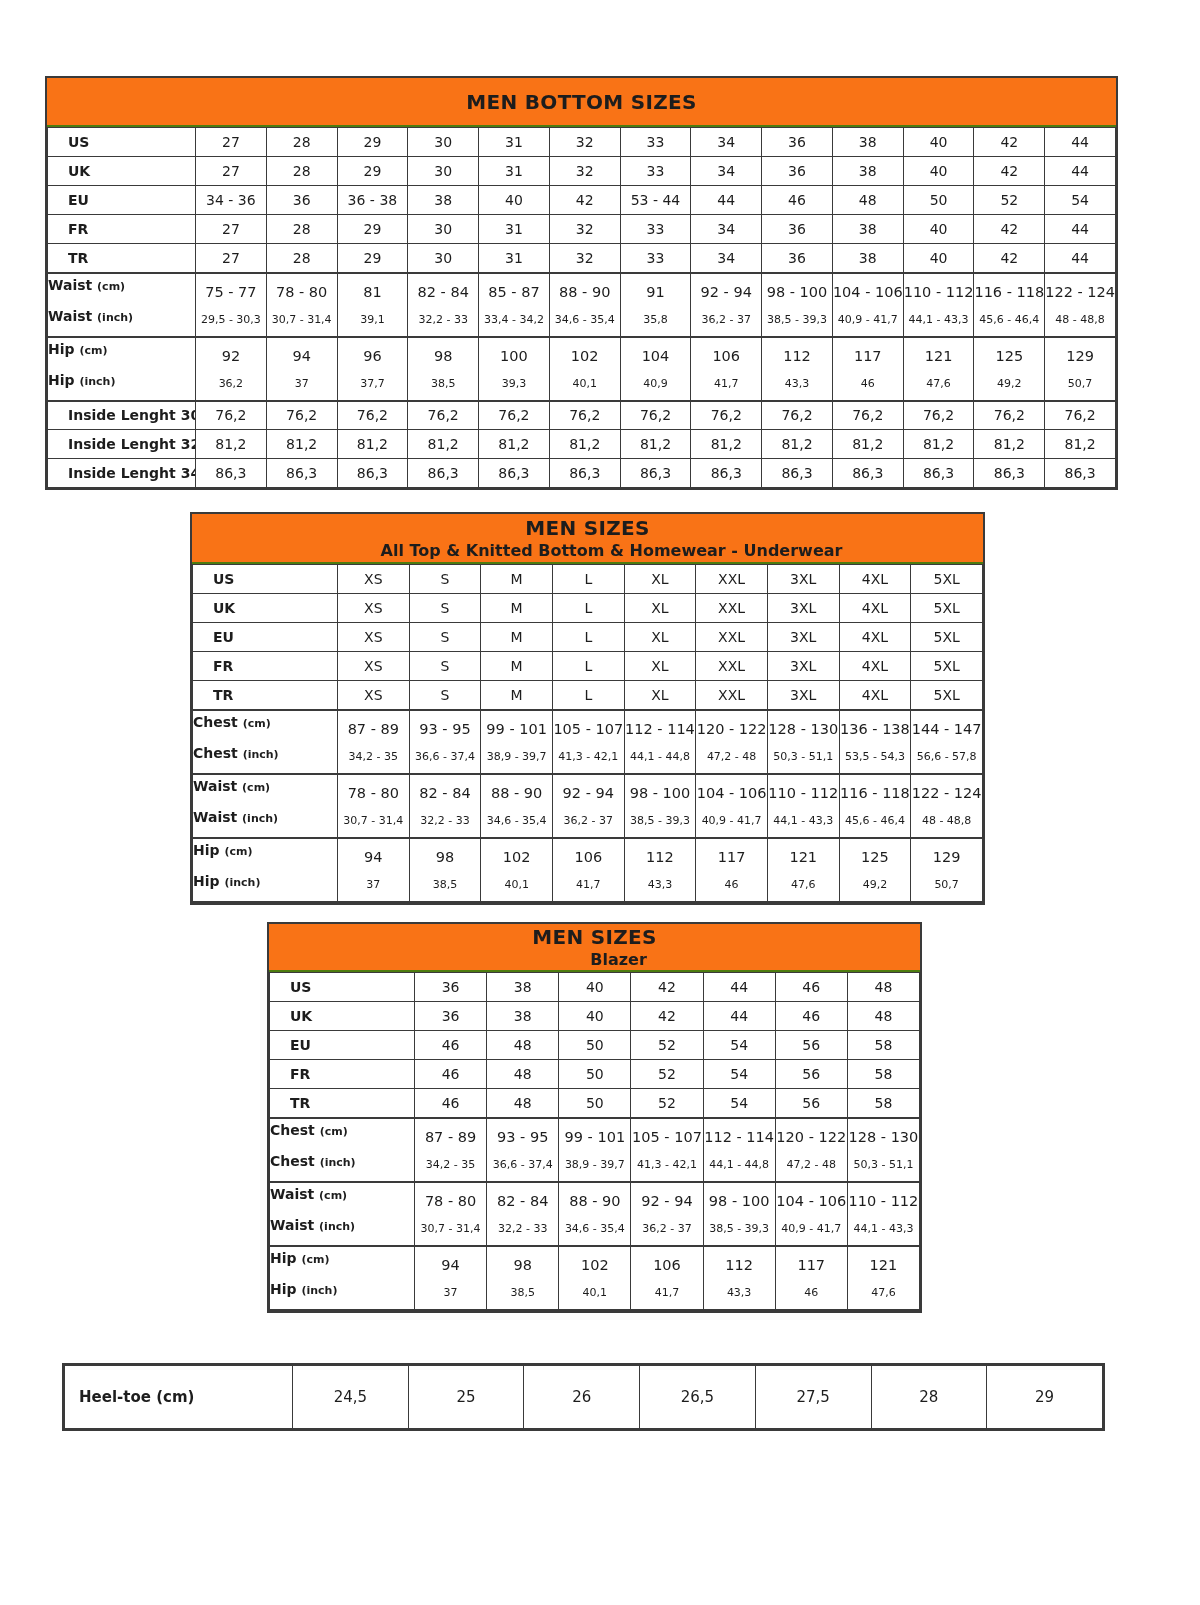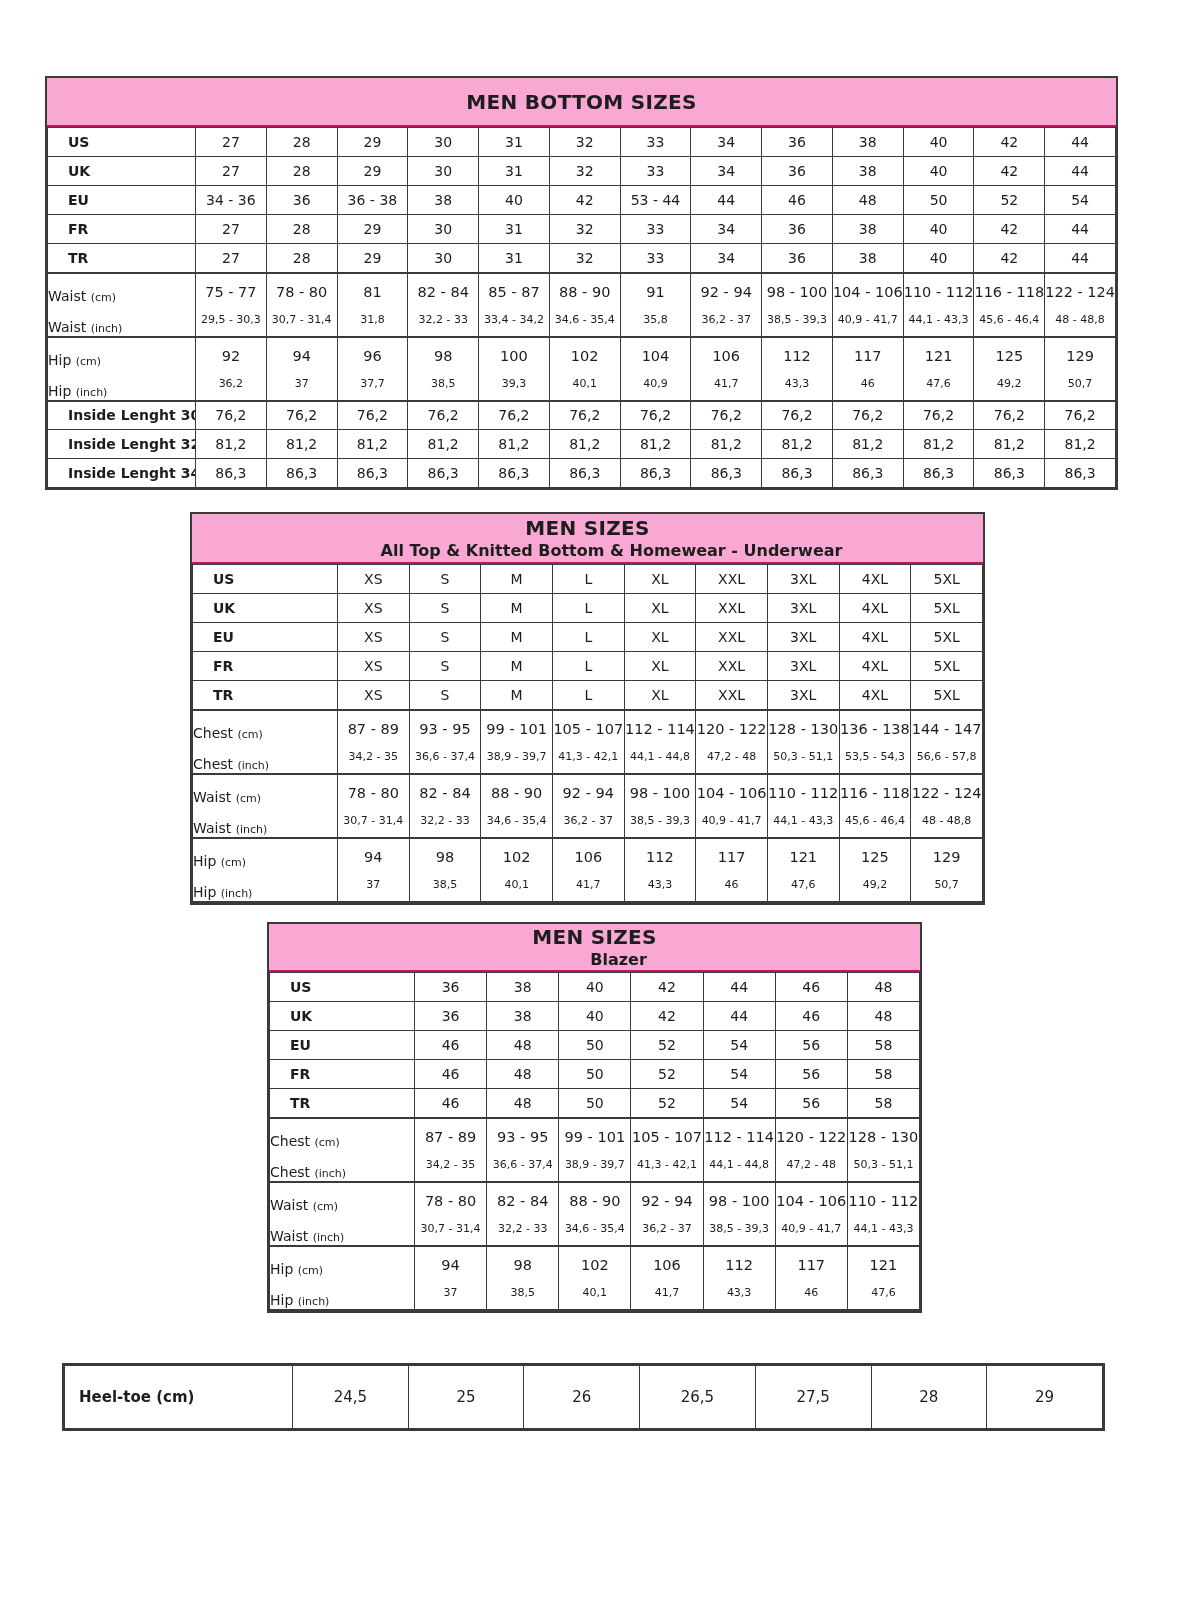--- a/index.html
+++ b/index.html
@@ -6,38 +6,38 @@
   html,body { background:#ffffff; }
   body {
     width:1200px; height:1605px; position:relative;
     font-family:"DejaVu Sans","Liberation Sans",sans-serif;
     color:#1d1d1d;
   }
   .tbl {
     position:absolute; border:2px solid #3a3a3a; background:#ffffff;
   }
   .tbl-head {
-    background:#f9a8d4; border-bottom:2px solid #be185d;
+    background:#f97316; border-bottom:2px solid #4d7c0f;
     display:flex; flex-direction:column; justify-content:center; align-items:center;
     text-align:center;
   }
   .tbl-title { font-weight:bold; font-size:20px; letter-spacing:.3px; color:#1d1d1d; }
   .tbl-sub   { font-weight:bold; font-size:16px; margin-top:1px;margin-left:48px; }
   .tbl-sub:empty { display:none; }
 
   table { width:100%; border-collapse:collapse; table-layout:fixed; }
   td {
     border:1px solid #3a3a3a; text-align:center; font-size:14px;
     white-space:nowrap; overflow:hidden; vertical-align:middle;
   }
   td.label { text-align:left; padding-left:20px; font-weight:bold; font-size:14px; }
   tr.size-row td { height:28px; }
   tr.pair-row td { height:62px; border-top-width:2px; border-bottom-width:2px; padding:0; }
 
-  .pl { height:31px; line-height:44px; font-weight:normal; }
+  .pl { height:31px; line-height:23px; font-weight:bold; }
   .unit { font-size:11px; }
   .cmv { height:32px; line-height:35px; font-size:14.5px; }
   .inv { height:28px; line-height:25px; font-size:11px; }
 
   tr.emphasis td.cell { font-weight:bold; }
 
   
   #tbl0 { left:45px;  top:76px;   width:1073px; }
   #tbl0 .tbl-head { height:49px; }
   #tbl0 td.label { width:148px; }
@@ -158,21 +158,21 @@
           <td class="cell">
             <div class="cmv">75 - 77</div>
             <div class="inv">29,5 - 30,3</div>
           </td>
           <td class="cell">
             <div class="cmv">78 - 80</div>
             <div class="inv">30,7 - 31,4</div>
           </td>
           <td class="cell">
             <div class="cmv">81</div>
-            <div class="inv">31,8</div>
+            <div class="inv">39,1</div>
           </td>
           <td class="cell">
             <div class="cmv">82 - 84</div>
             <div class="inv">32,2 - 33</div>
           </td>
           <td class="cell">
             <div class="cmv">85 - 87</div>
             <div class="inv">33,4 - 34,2</div>
           </td>
           <td class="cell">

